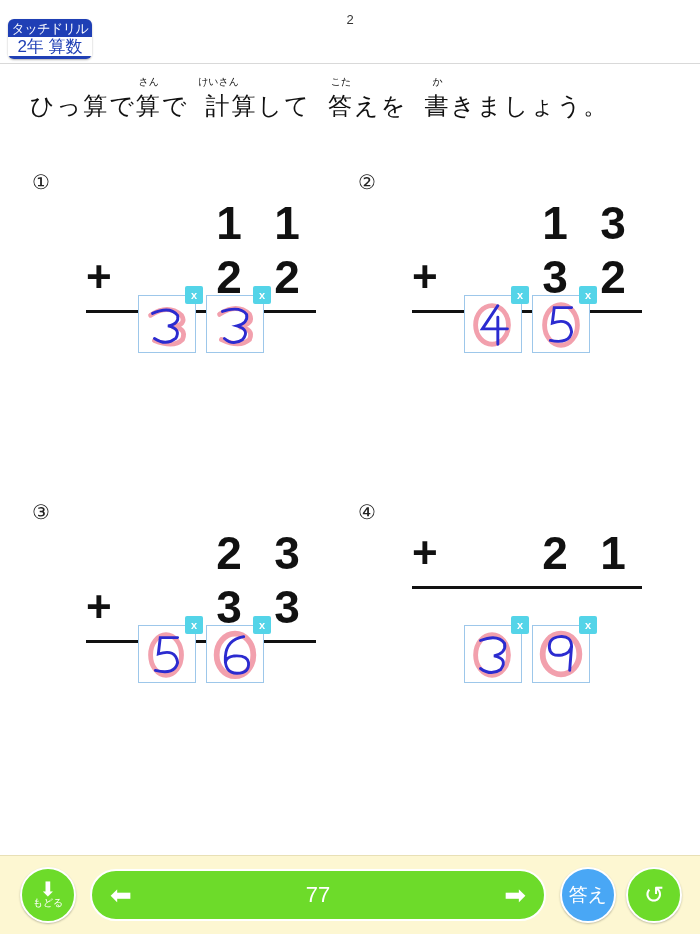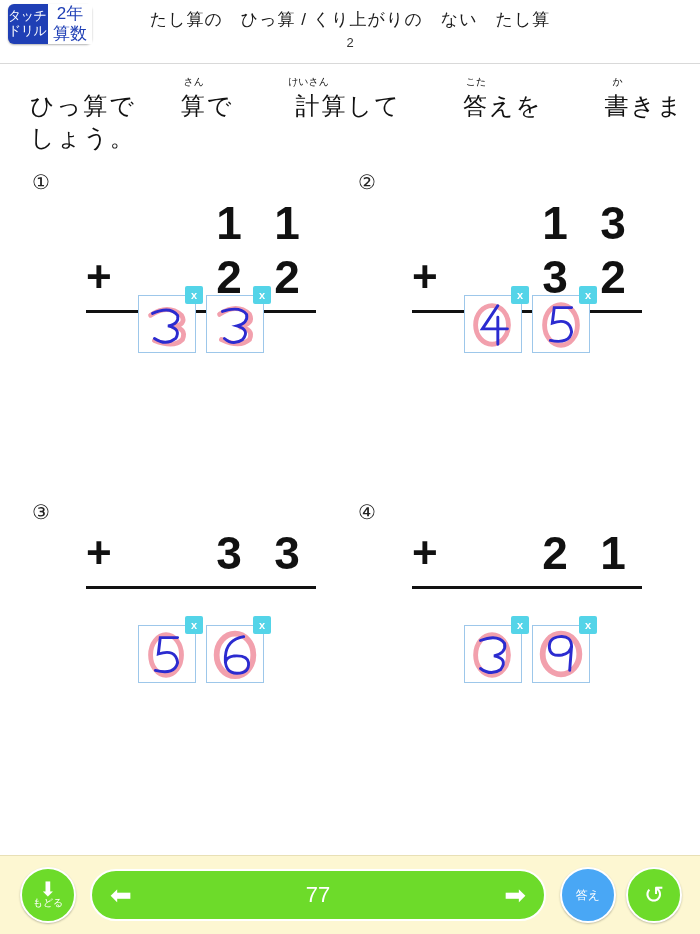--- a/index.html
+++ b/index.html
@@ -14,27 +14,27 @@
   }
 
   
   .header {
     position: relative;
     height: 64px;
     border-bottom: 1px solid #d9d9d9;
   }
   .badge {
     position: absolute;
-    left: 8px; top: 4px;
+    left: 8px; top: 19px;
     width: 84px; height: 40px;
     background: #1f3fb5;
     border-radius: 6px;
     color: #fff;
     display: flex;
-    flex-direction: row;
+    flex-direction: column;
     align-items: center;
     justify-content: center;
     line-height: 1.15;
     box-shadow: 0 1px 2px rgba(0,0,0,.3);
   }
   .badge .l1 { font-size: 13px; letter-spacing: -0.5px; }
   .badge .l2 { font-size: 17px; background: #fff; color: #1f3fb5; width: 100%; text-align: center; }
   .title-wrap {
     position: absolute;
     left: 0; right: 0; top: 8px;
@@ -53,21 +53,21 @@
 
   
   .instruction {
     margin: 26px 0 0 30px;
     font-size: 24px;
     letter-spacing: 2px;
     color: #111;
     position: relative;
     height: 44px;
   }
-  .ruby-host { position: relative; display: inline-block; margin-left: 45px; }
+  .ruby-host { position: relative; display: inline-block; }
   .ruby-host .rt {
     position: absolute;
     top: -15px; left: 50%;
     transform: translateX(-50%);
     font-size: 10px;
     letter-spacing: 0;
     white-space: nowrap;
     color: #111;
   }
 
@@ -189,36 +189,35 @@
     color: #fff;
     font-weight: normal;
   }
   .arrow {
     font-size: 26px;
     color: #fff;
     line-height: 1;
     z-index: 2;
   }
   .ans-btn {
-    font-size: 12px;
+    font-size: 19px;
     margin-right: 10px;
   }
   .undo-btn { margin-right: 18px; font-size: 24px; }
   .dl-arrow { font-size: 20px; line-height: 18px; }
 </style>
 </head>
 <body>
 
 <div class="header">
   <div class="badge">
     <span class="l1">タッチドリル</span>
     <span class="l2">2年 算数</span>
   </div>
   <div class="title-wrap">
-    <div class="title">たし算の　ひっ算 / くり上がりの　ない　たし算</div>
     <div class="page-num-top">2</div>
   </div>
 </div>
 
 <div class="instruction">
   <span>ひっ算で</span><span class="ruby-host"><span class="rt">さん</span><span>算</span></span><span>で</span>&nbsp;&nbsp;<span class="ruby-host"><span class="rt">けいさん</span><span>計</span></span><span>算して</span>&nbsp;&nbsp;<span class="ruby-host"><span class="rt">こた</span><span>答</span></span><span>えを</span>&nbsp;&nbsp;<span class="ruby-host"><span class="rt">か</span><span>書</span></span><span>きましょう。</span>
 </div>
 
 <div class="problems">
 
@@ -284,20 +283,23 @@
       </div>
     </div>
 
   </div>
 
   <div class="prow">
 
     <div class="cell">
       <div class="pnum">③</div>
       <div class="calc">
+        <div class="digits">
+          <span class="d">2</span><span class="d">3</span>
+        </div>
         <div class="digits row2">
           <span class="plus">+</span>
           <span class="d">3</span><span class="d">3</span>
         </div>
         <div class="bar"></div>
       </div>
       <div class="ansrow">
         <div class="abox">
           <div class="xbtn">x</div>
           <svg class="ink" viewBox="0 0 58 58">

